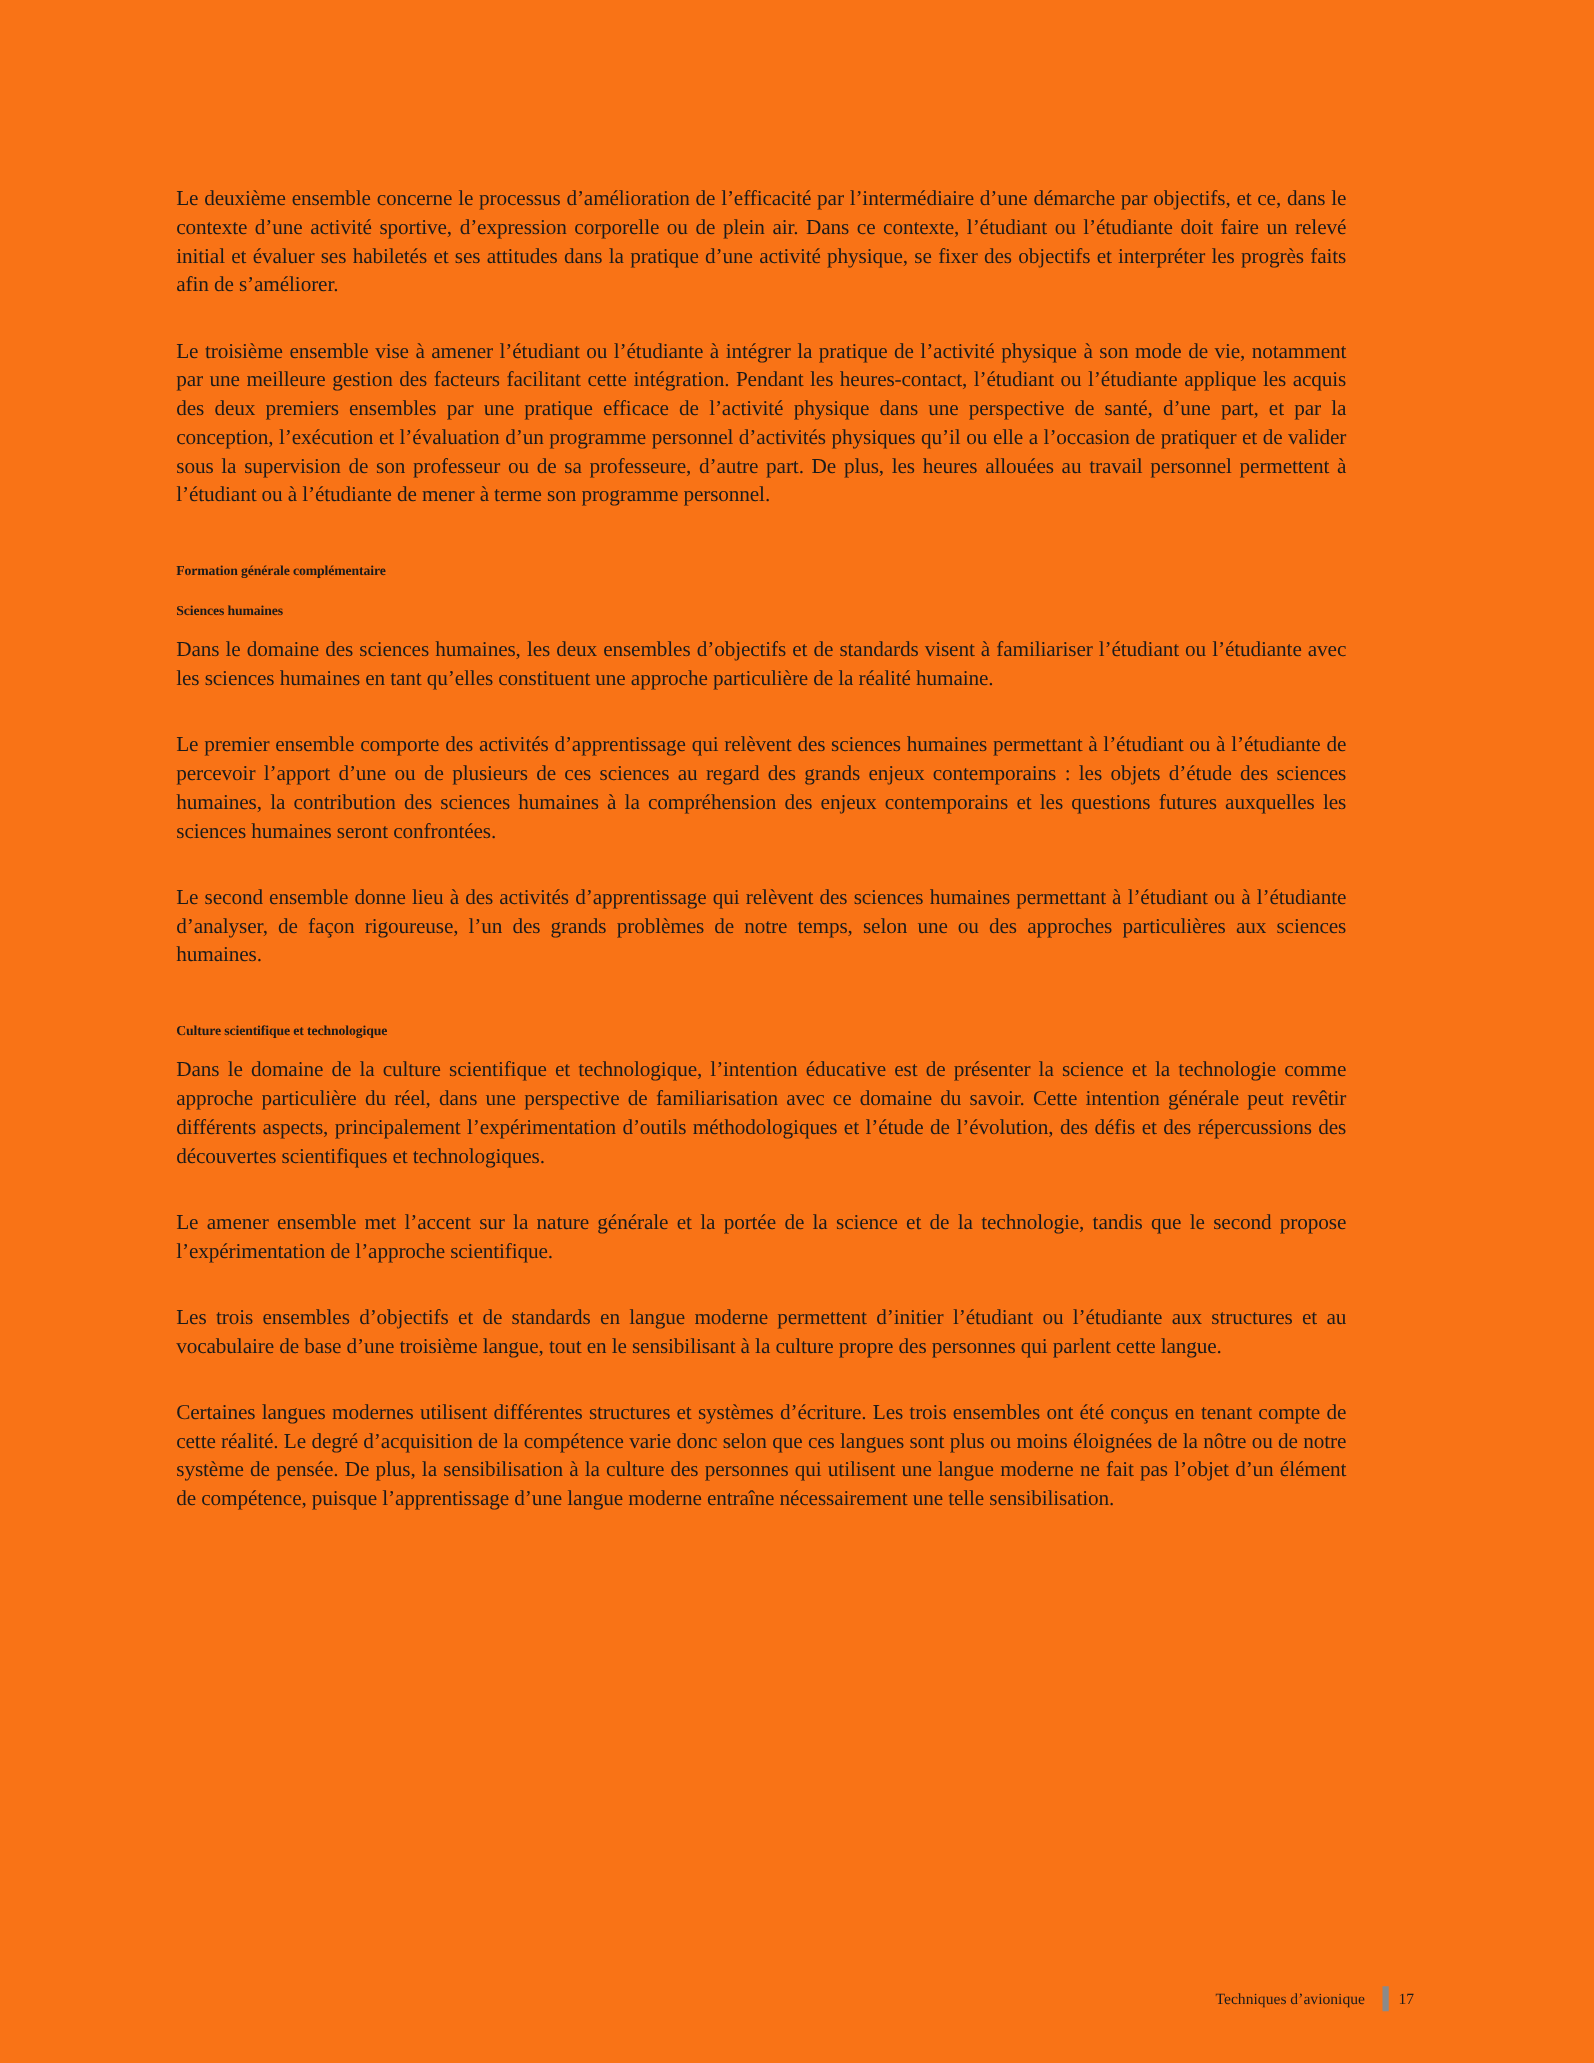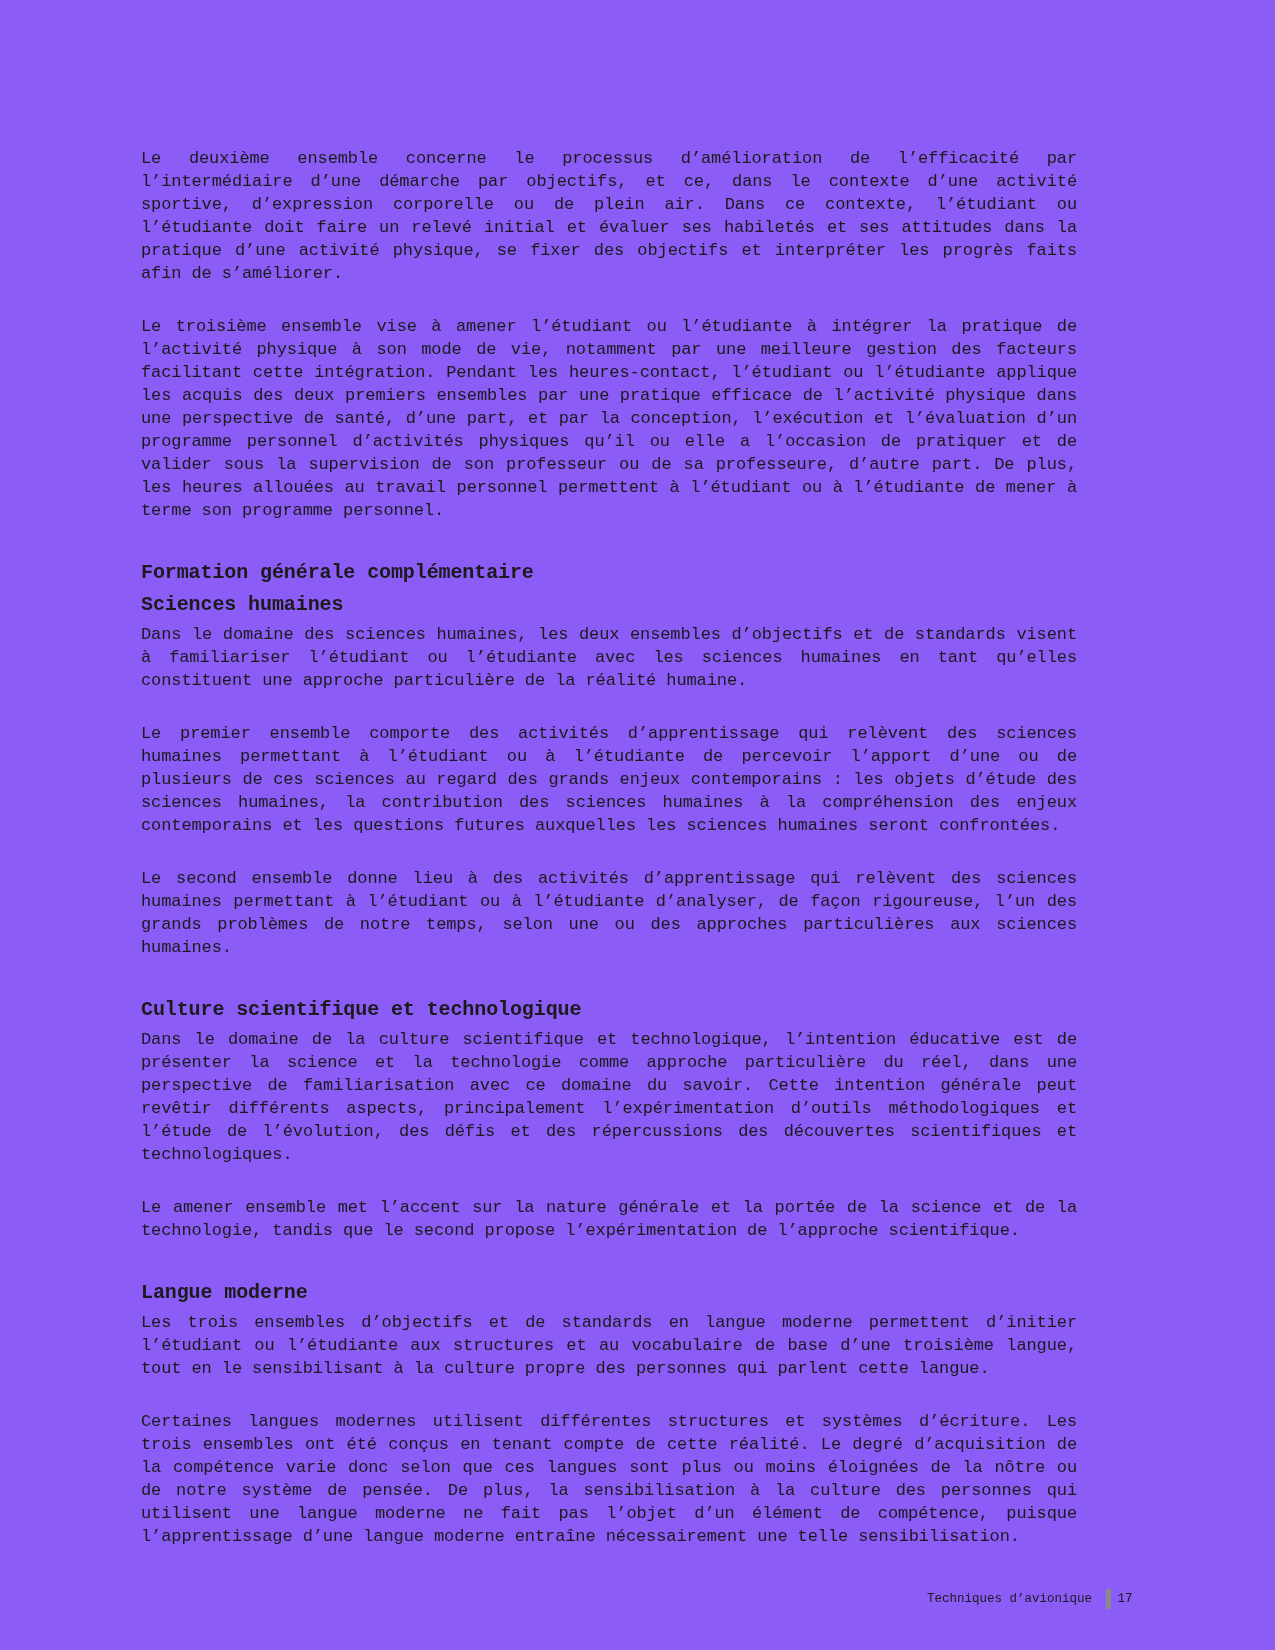--- a/index.html
+++ b/index.html
@@ -4,42 +4,42 @@
 <style>
   html, body {
     margin: 0;
     padding: 0;
     background: #ffffff;
   }
   .page {
     position: relative;
     width: 1275px;
     height: 1650px;
-    background: #8b5cf6;
-    font-family: Liberation Mono, monospace;
+    background: #f97316;
+    font-family: Liberation Serif, serif;
     color: #1b1b1b;
     overflow: hidden;
   }
   .text-column {
     position: absolute;
     left: 141px;
     top: 147px;
     width: 936px;
     display: flex;
     flex-direction: column;
     font-size: 17px;
     line-height: 23px;
     letter-spacing: -0.1px;
   }
   .para {
     margin: 0 0 30px 0;
     text-align: justify;
   }
   .section-heading {
-    font-size: 20px;
+    font-size: 11px;
     font-weight: bold;
     line-height: 23px;
     margin: 9px 0 7px 0;
   }
   .section-heading + .section-heading {
     margin-top: 2px;
   }
   .footer {
     position: absolute;
     top: 1543px;
@@ -77,21 +77,20 @@
 
     <p class="para">Dans le domaine des sciences humaines, les deux ensembles d’objectifs et de standards visent à familiariser l’étudiant ou l’étudiante avec les sciences humaines en tant qu’elles constituent une approche particulière de la réalité humaine.</p>
     <p class="para">Le premier ensemble comporte des activités d’apprentissage qui relèvent des sciences humaines permettant à l’étudiant ou à l’étudiante de percevoir l’apport d’une ou de plusieurs de ces sciences au regard des grands enjeux contemporains : les objets d’étude des sciences humaines, la contribution des sciences humaines à la compréhension des enjeux contemporains et les questions futures auxquelles les sciences humaines seront confrontées.</p>
     <p class="para">Le second ensemble donne lieu à des activités d’apprentissage qui relèvent des sciences humaines permettant à l’étudiant ou à l’étudiante d’analyser, de façon rigoureuse, l’un des grands problèmes de notre temps, selon une ou des approches particulières aux sciences humaines.</p>
 
     <h2 class="section-heading">Culture scientifique et technologique</h2>
 
     <p class="para">Dans le domaine de la culture scientifique et technologique, l’intention éducative est de présenter la science et la technologie comme approche particulière du réel, dans une perspective de familiarisation avec ce domaine du savoir. Cette intention générale peut revêtir différents aspects, principalement l’expérimentation d’outils méthodologiques et l’étude de l’évolution, des défis et des répercussions des découvertes scientifiques et technologiques.</p>
     <p class="para">Le amener ensemble met l’accent sur la nature générale et la portée de la science et de la technologie, tandis que le second propose l’expérimentation de l’approche scientifique.</p>
 
-    <h2 class="section-heading">Langue moderne</h2>
 
     <p class="para">Les trois ensembles d’objectifs et de standards en langue moderne permettent d’initier l’étudiant ou l’étudiante aux structures et au vocabulaire de base d’une troisième langue, tout en le sensibilisant à la culture propre des personnes qui parlent cette langue.</p>
     <p class="para">Certaines langues modernes utilisent différentes structures et systèmes d’écriture.  Les trois ensembles ont été conçus en tenant compte de cette réalité.  Le degré d’acquisition de la compétence varie donc selon que ces langues sont plus ou moins éloignées de la nôtre ou de notre système de pensée.  De plus, la sensibilisation à la culture des personnes qui utilisent une langue moderne ne fait pas l’objet d’un élément de compétence, puisque l’apprentissage d’une langue moderne entraîne nécessairement une telle sensibilisation.</p>
   </div>
 
   <div class="footer">
     <span class="footer-label">Techniques d’avionique</span>
     <span class="footer-bar" style="background: rgb(138, 138, 138);"></span>
     <span class="footer-page">17</span>
   </div>

